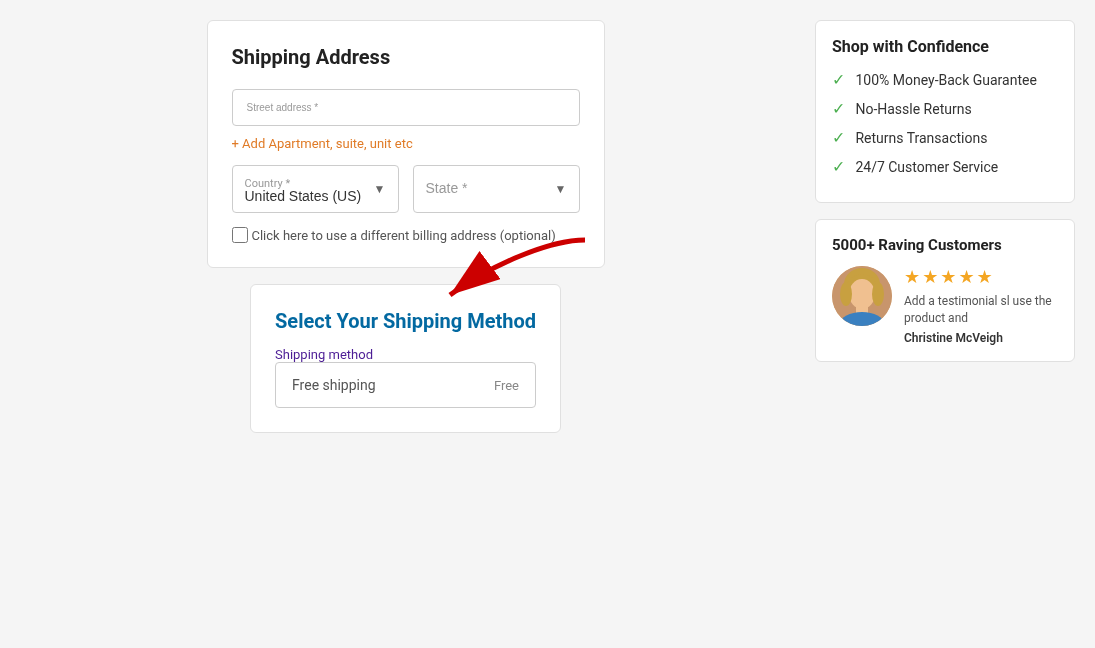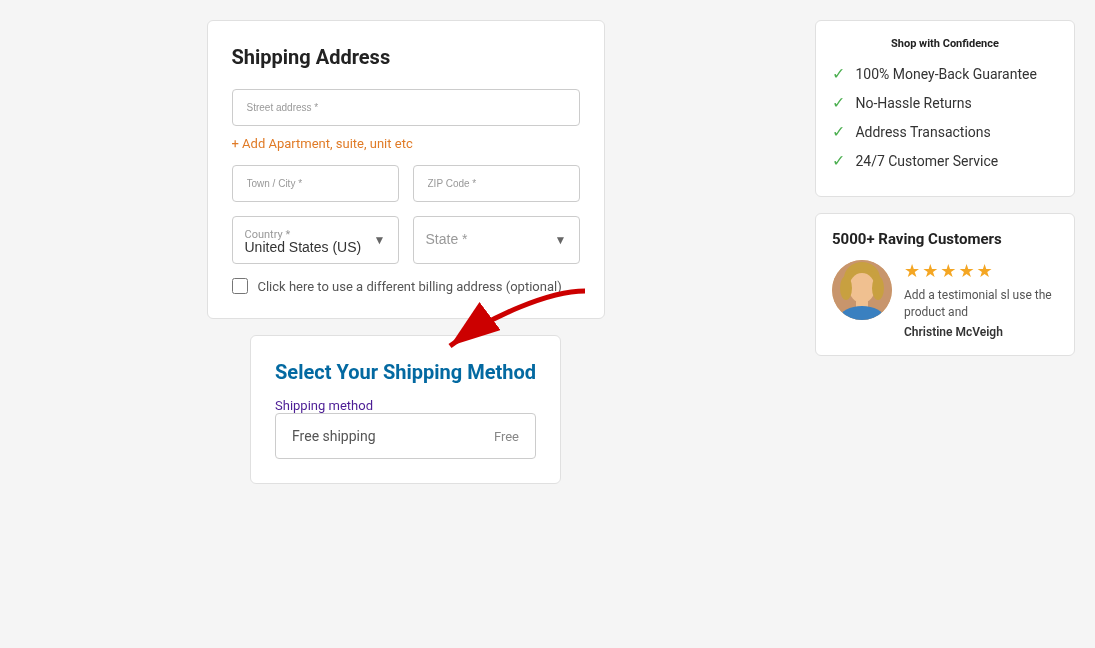--- a/index.html
+++ b/index.html
@@ -108,21 +108,21 @@
       transform: translateY(-50%);
       pointer-events: none;
       color: #666;
       font-size: 12px;
     }
 
     
     .billing-row {
       display: flex;
       align-items: center;
-      gap: 10px;
+      gap: 4px;
       margin-top: 6px;
     }
     .billing-row input[type="checkbox"] {
       width: 16px;
       height: 16px;
       cursor: pointer;
     }
     .billing-label { color: #555; font-size: 13px; }
 
     
@@ -180,25 +180,24 @@
     }
 
     .total-label {
       font-size: 22px;
       font-weight: 700;
       color: #222;
     }
 
     
     .confidence-title {
-      font-size: 11px;
+      font-size: 16px;
       font-weight: 700;
       color: #222;
       margin-bottom: 14px;
-      text-align: center;
     }
     .confidence-item {
       display: flex;
       align-items: center;
       gap: 10px;
       margin-bottom: 10px;
       font-size: 14px;
       color: #333;
     }
     .check-icon {
@@ -243,24 +242,20 @@
 
   <div class="main-col">
 
     <div class="card">
       <h2 class="section-title">Shipping Address</h2>
 
       <input class="input-full" type="text" style="margin-bottom: 0px;" placeholder="Street address *">
 
       <a class="add-apt-link" href="#">+ Add Apartment, suite, unit etc</a>
 
-      <div class="row-2">
-        <input class="input-full" type="text" placeholder="Town / City *" style="">
-        <input class="input-full" type="text" placeholder="ZIP Code *" style="">
-      </div>
 
       <div class="row-2">
 
         <div class="select-wrapper">
           <span class="select-label">Country *</span>
           <select>
             <option>United States (US)</option>
             <option>Canada</option>
             <option>United Kingdom</option>
           </select>
@@ -318,21 +313,21 @@
       <div class="confidence-item">
         <span class="check-icon">✓</span>
         <span>100% Money-Back Guarantee</span>
       </div>
       <div class="confidence-item">
         <span class="check-icon">✓</span>
         <span>No-Hassle Returns</span>
       </div>
       <div class="confidence-item">
         <span class="check-icon">✓</span>
-        <span>Address Transactions</span>
+        <span>Returns Transactions</span>
       </div>
       <div class="confidence-item">
         <span class="check-icon">✓</span>
         <span>24/7 Customer Service</span>
       </div>
     </div>
 
     <div class="sidebar-section">
       <div class="raving-title">5000+ Raving Customers</div>
 

